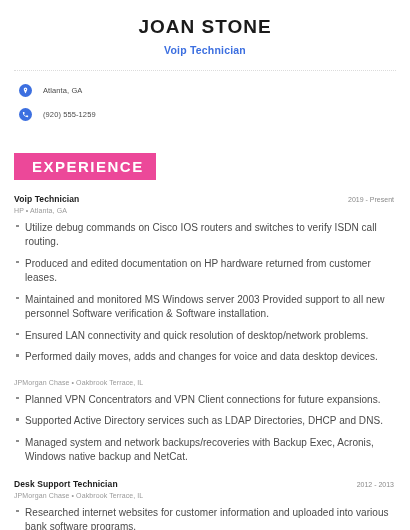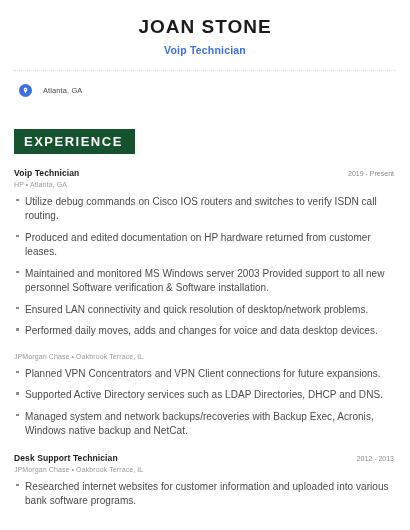--- a/index.html
+++ b/index.html
@@ -74,26 +74,26 @@
   .contact-text {
     margin-left: 11px;
     font-size: 7.5px;
     color: #4a4a4a;
     letter-spacing: 0.1px;
   }
 
   
   .section-badge {
     display: inline-block;
-    background: #14532d;
+    background: #ec4899;
     color: #ffffff;
-    font-size: 13px;
+    font-size: 15px;
     font-weight: bold;
     letter-spacing: 1.5px;
-    padding: 5px 12px 5px 10px;
+    padding: 5px 12px 5px 18px;
     margin-top: 22px;
   }
 
   
   .job {
     margin-top: 14px;
   }
   .job-head {
     display: flex;
     justify-content: space-between;
@@ -157,20 +157,28 @@
 
     <div class="contact-row">
       <span class="contact-icon">
         <svg width="7" height="7" viewBox="0 0 24 24" fill="#ffffff">
           <path d="M12 2C8.7 2 6 4.7 6 8c0 4.5 6 14 6 14s6-9.5 6-14c0-3.3-2.7-6-6-6zm0 8.2A2.2 2.2 0 1 1 12 5.8a2.2 2.2 0 0 1 0 4.4z"></path>
         </svg>
       </span>
       <span class="contact-text">Atlanta, GA</span>
     </div>
 
+    <div class="contact-row">
+      <span class="contact-icon">
+        <svg width="7" height="7" viewBox="0 0 24 24" fill="#ffffff">
+          <path d="M6.6 10.8c1.5 2.9 3.7 5.1 6.6 6.6l2.2-2.2c.3-.3.7-.4 1-.2 1.1.4 2.3.6 3.6.6.6 0 1 .4 1 1V20c0 .6-.4 1-1 1C10.6 21 3 13.4 3 4c0-.6.4-1 1-1h3.4c.6 0 1 .4 1 1 0 1.2.2 2.4.6 3.6.1.3 0 .7-.2 1l-2.2 2.2z"></path>
+        </svg>
+      </span>
+      <span class="contact-text">(920) 555-1259</span>
+    </div>
 
 
   </div>
 
   <div class="section-badge">EXPERIENCE</div>
 
   <div>
 
     <div class="job">
       <div class="job-head">

